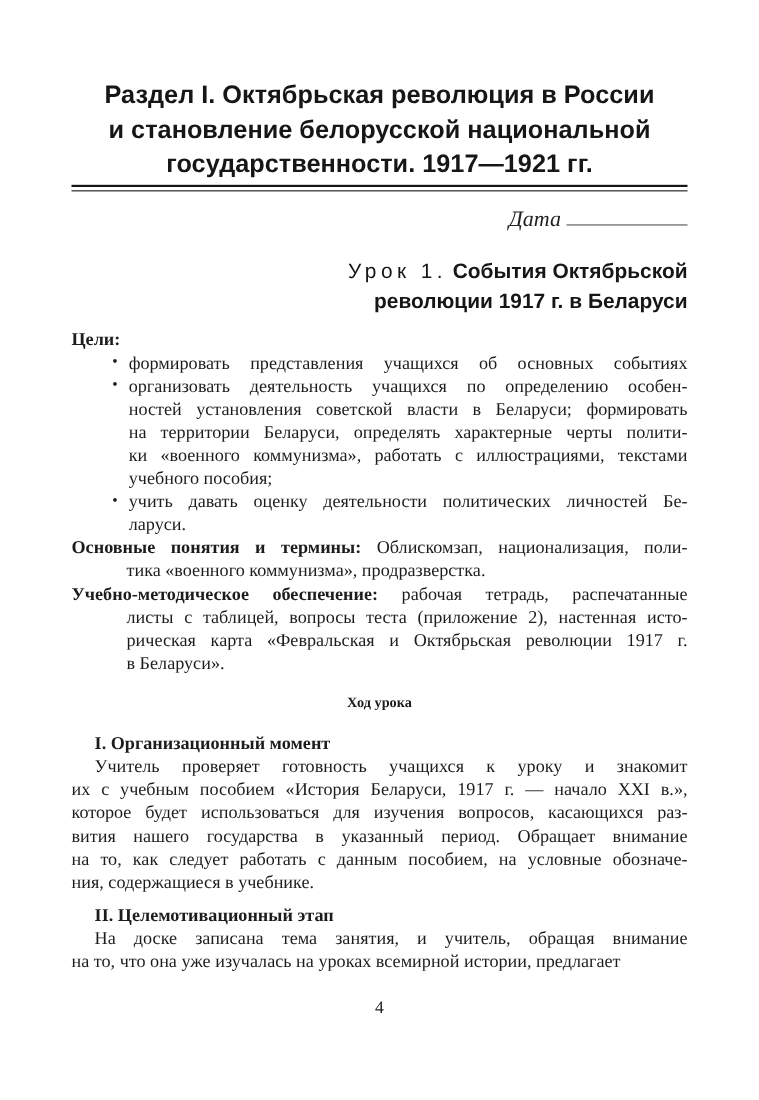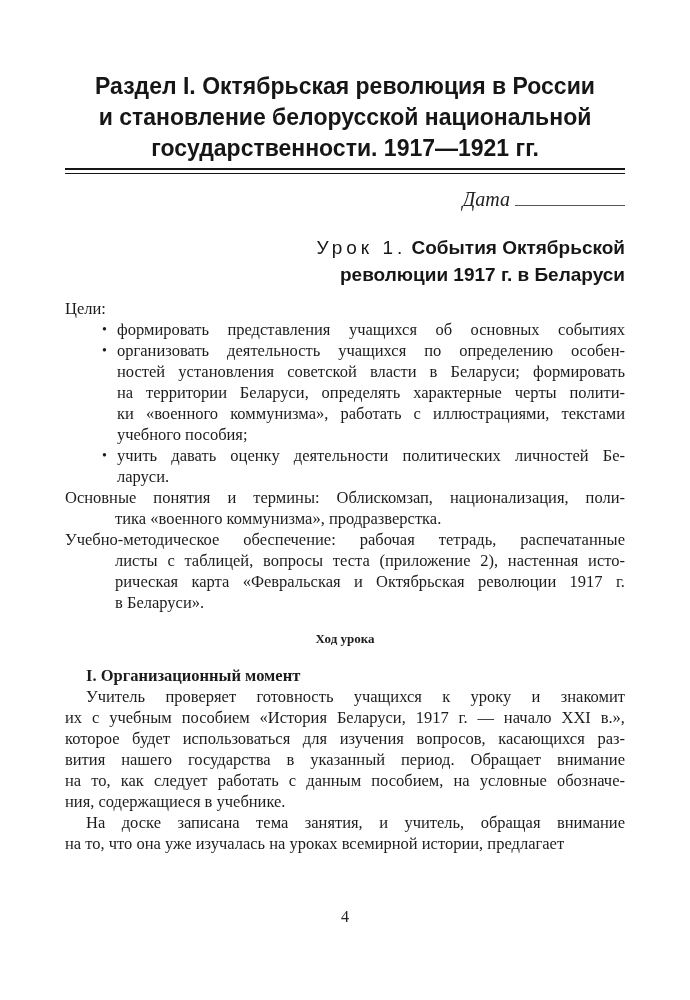--- a/index.html
+++ b/index.html
@@ -54,21 +54,21 @@
     text-align: right;
     font-family: "Liberation Sans", sans-serif;
     font-size: 19px;
     line-height: 27px;
     color: #161616;
   }
   .lesson-label { font-weight: 400; letter-spacing: 4px; }
   .lesson-bold { font-weight: 700; }
   
   .bodytext { font-size: 16.5px; line-height: 21px; }
-  .bold { font-weight: 400; }
+  .bold { font-weight: 700; }
   .jl { text-align: justify; text-align-last: justify; }
   .goals { margin-top: 10px; }
   .goal-item { display: flex; }
   .goal-bullet {
     width: 15px;
     margin-left: 37px;
     flex: 0 0 auto;
     font-size: 14px;
     line-height: 21px;
   }
@@ -178,20 +178,21 @@
     <div class="bodytext sec-heading">I. Организационный момент</div>
     <div class="bodytext">
       <div class="jl indent">Учитель проверяет готовность учащихся к уроку и знакомит</div>
       <div class="jl">их с учебным пособием «История Беларуси, 1917 г. — начало XXI в.»,</div>
       <div class="jl">которое будет использоваться для изучения вопросов, касающихся раз-</div>
       <div class="jl">вития нашего государства в указанный период. Обращает внимание</div>
       <div class="jl">на то, как следует работать с данным пособием, на условные обозначе-</div>
       <div>ния, содержащиеся в учебнике.</div>
     </div>
 
+    <div class="bodytext sec-heading second">II. Целемотивационный этап</div>
     <div class="bodytext">
       <div class="jl indent">На доске записана тема занятия, и учитель, обращая внимание</div>
       <div>на то, что она уже изучалась на уроках всемирной истории, предлагает</div>
     </div>
 
   </div>
 
   <div class="page-num">4</div>
 </div>
 

